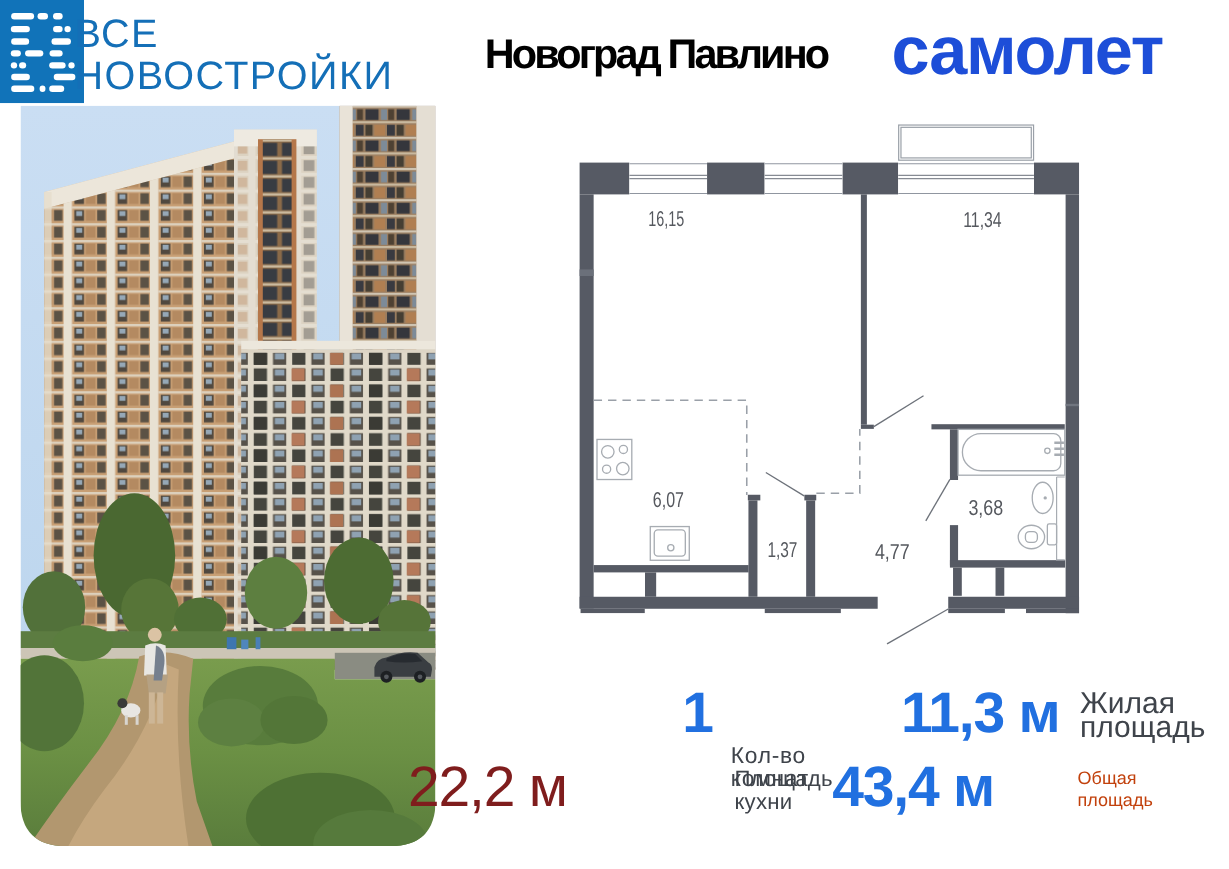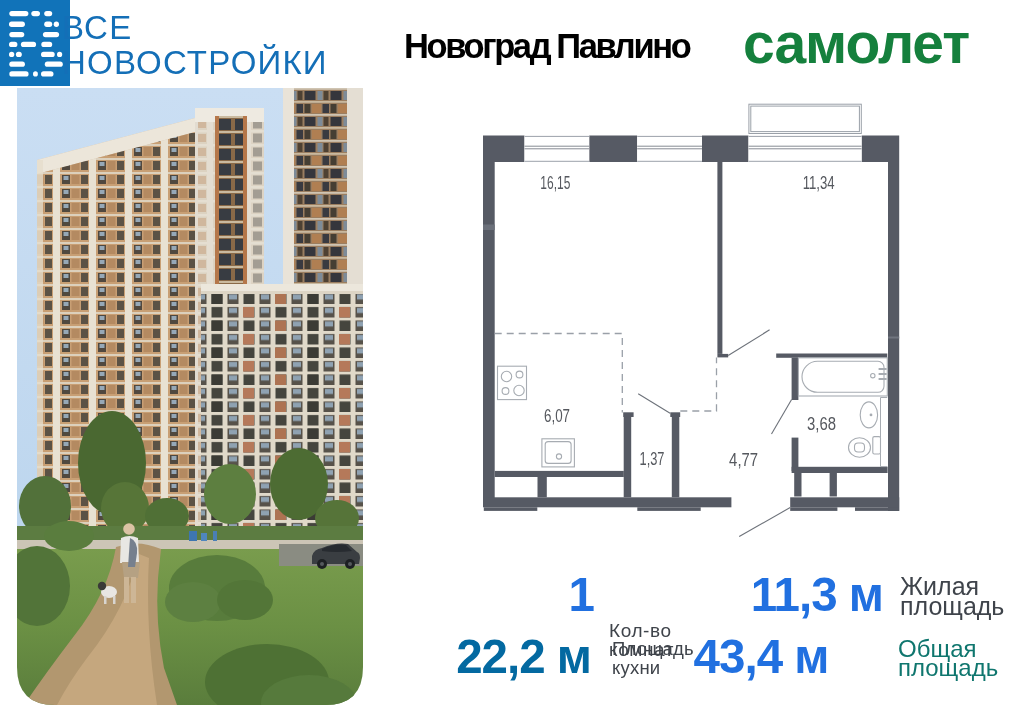--- a/index.html
+++ b/index.html
@@ -33,21 +33,21 @@
     <rect x="9.3" y="71.3" width="19.3" height="5.3" rx="2.65"></rect>
     <rect x="33" y="71.3" width="4.9" height="5.3" rx="2.65"></rect>
     <rect x="41" y="71.3" width="12.5" height="5.3" rx="2.65"></rect>
   </g>
 </svg>
 
 <div class="abs" style="left:62px;top:10.3px;color:#146fb7;font-weight:normal;font-size:33px;line-height:35px;letter-spacing:1.2px;">ВСЕ<br>НОВОСТРОЙКИ</div>
 
 <div class="abs" style="left:404px;top:28.5px;color:#000000;font-weight:bold;font-size:34.5px;line-height:34.5px;letter-spacing:-2.4px;">Новоград Павлино</div>
 
-<div class="abs" style="left:743px;top:15px;color:#15803d;font-weight:bold;font-size:57px;line-height:57px;letter-spacing:-1px;">самолет</div>
+<div class="abs" style="left:743px;top:15px;color:#1d4ed8;font-weight:bold;font-size:57px;line-height:57px;letter-spacing:-1px;">самолет</div>
 
 <svg class="abs" style="left:17px;top:88px" width="346" height="617" viewBox="0 0 346 617">
   <defs>
     <clipPath id="photoclip">
         <path d="M0 0 H346 V579 Q346 617 308 617 H38 Q0 617 0 579 Z"></path>
       </clipPath>
     <linearGradient id="sky" x1="0" y1="0" x2="0" y2="1">
       <stop offset="0" stop-color="#cadef3"></stop>
         <stop offset="1" stop-color="#bdd6ee"></stop>
     </linearGradient>
@@ -355,19 +355,19 @@
 </svg>
 
 <div class="abs" style="left:440px;top:571px;width:154px;text-align:right;color:#2170e0;font-weight:bold;font-size:47.5px;line-height:47.5px;letter-spacing:-1px;">1</div>
 
 <div class="abs" style="left:609px;top:574.5px;color:#3f444b;font-size:19px;line-height:19.5px;letter-spacing:0.6px;margin-top:46px;">Кол-во<br>комнат</div>
 
 <div class="abs" style="left:640px;top:571px;width:243px;text-align:right;color:#2170e0;font-weight:bold;font-size:47.5px;line-height:47.5px;letter-spacing:-1px;">11,3 м</div>
 
 <div class="abs" style="left:900px;top:577px;color:#3f444b;font-size:25px;line-height:19.5px;letter-spacing:0px;">Жилая<br>площадь</div>
 
-<div class="abs" style="left:340px;top:632.5px;width:251px;text-align:right;color:#0369a1;font-weight:bold;font-size:47.5px;line-height:47.5px;letter-spacing:-1px;">22,2 м</div>
+<div class="abs" style="left:340px;top:632.5px;width:251px;text-align:left;color:#7f1d1d;font-weight:normal;font-size:47.5px;line-height:47.5px;letter-spacing:-1px;">22,2 м</div>
 
 <div class="abs" style="left:612px;top:638.5px;color:#3f444b;font-size:18.5px;line-height:19.5px;letter-spacing:0.2px;">Площадь<br>кухни</div>
 
 <div class="abs" style="left:640px;top:632.5px;width:242px;text-align:center;color:#2170e0;font-weight:bold;font-size:47.5px;line-height:47.5px;letter-spacing:-1px;">43,4 м</div>
 
-<div class="abs" style="left:898px;top:638.5px;color:#0f766e;font-size:24px;line-height:19.5px;letter-spacing:0px;">Общая<br>площадь</div>
+<div class="abs" style="left:898px;top:638.5px;color:#c2410c;font-size:15px;line-height:19.5px;letter-spacing:0px;">Общая<br>площадь</div>
 
 </body></html>

